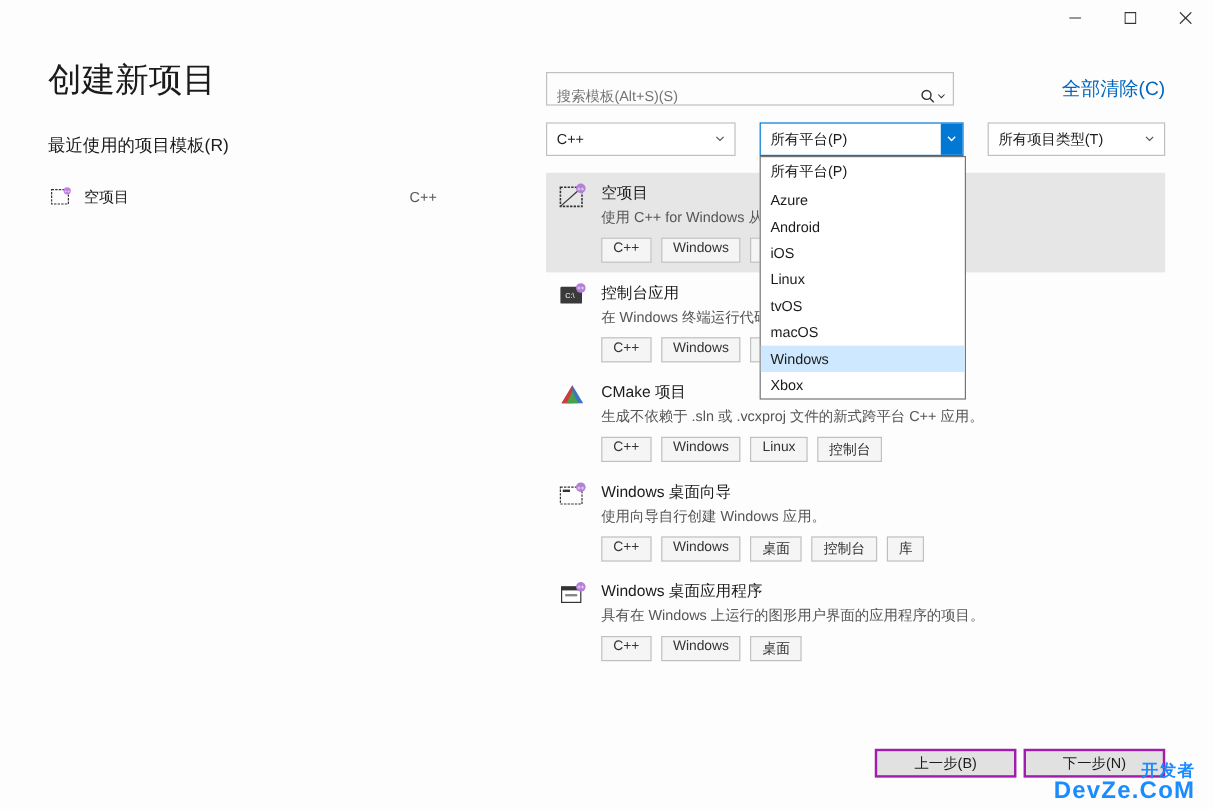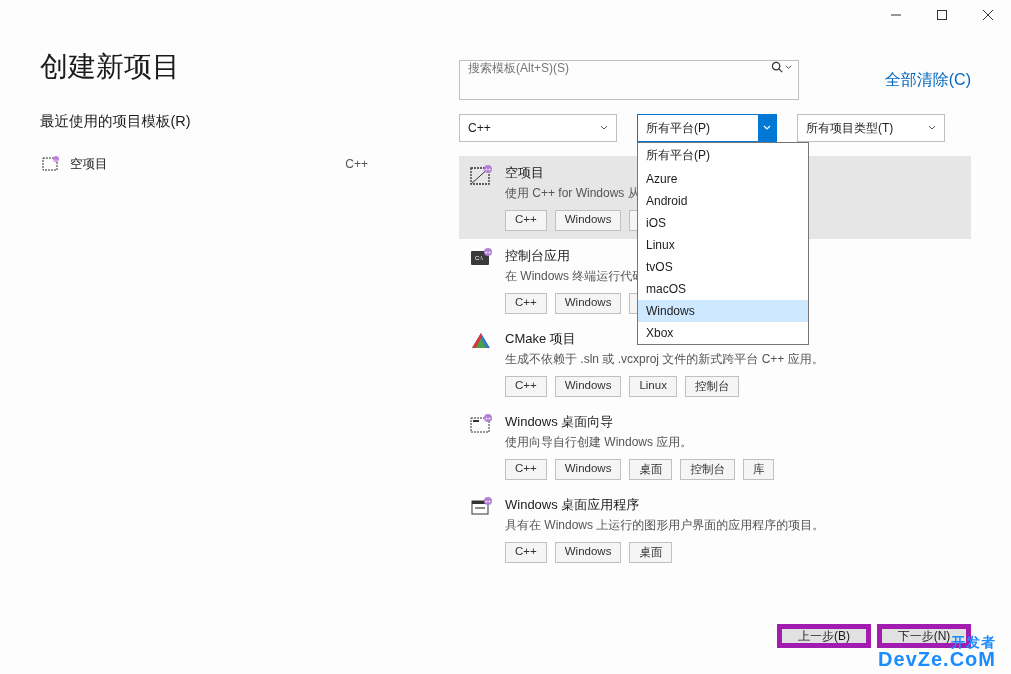--- a/index.html
+++ b/index.html
@@ -10,45 +10,45 @@
 .main { display: flex; padding: 0 0 0 40px; gap: 29px; }
 .left-col { width: 390px; padding-top: 18px; }
 .right-col { flex: 1; padding-top: 30px; padding-right: 40px; }
 .page-title { font-size: 28px; font-weight: 500; color: #1b1b1b; margin-bottom: 26px; }
 .subheading { font-size: 14.5px; color: #1b1b1b; margin-bottom: 20px; }
 .recent-item { display: flex; align-items: center; gap: 10px; padding: 4px 2px; }
 .recent-icon { width: 18px; height: 18px; flex-shrink: 0; }
 .recent-name { flex: 1; font-size: 12.5px; color: #1b1b1b; }
 .recent-tag { font-size: 12px; color: #555; margin-right: 60px; }
 .top-row { display: flex; align-items: center; gap: 20px; margin-bottom: 14px; }
-.search-box { width: 340px; height: 40px; border: 1px solid #c0c0c0; display: flex; align-items: flex-start; padding: 0 6px 0 8px; color: #888; font-size: 12px; }
+.search-box { width: 340px; height: 28px; border: 1px solid #c0c0c0; display: flex; align-items: flex-end; padding: 0 6px 0 8px; color: #888; font-size: 12px; }
 .search-box input { border: none; outline: none; flex: 1; font-size: 12px; color: #333; background: transparent; }
 .search-icon { display: flex; align-items: center; color: #333; }
 .clear-link { color: #0067c0; font-size: 16px; margin-left: auto; }
 .filters { display: flex; gap: 20px; margin-bottom: 14px; position: relative; }
 .dropdown { height: 28px; border: 1px solid #c0c0c0; display: flex; align-items: center; padding: 0 8px; font-size: 12px; color: #1b1b1b; background: #fff; position: relative; }
 .dropdown .arrow { margin-left: auto; }
 .dd-lang { width: 158px; }
-.dd-plat { width: 140px; border: 1px solid #0078d4; }
+.dd-plat { width: 170px; border: 1px solid #0078d4; }
 .dd-plat .arrow-box { background: #0078d4; color: #fff; width: 18px; height: 26px; display: flex; align-items: center; justify-content: center; margin: 0 -8px 0 auto; }
 .dd-type { width: 148px; }
 .dropdown-list { position: absolute; top: 27px; left: -1px; width: 172px; border: 1px solid #767676; background: #fff; z-index: 10; }
 .dropdown-list div { padding: 4px 8px; font-size: 12px; color: #1b1b1b; }
 .dropdown-list div.hl { background: #cde8ff; }
 .tpl-list { }
 .tpl-item { display: flex; padding: 8px 10px; gap: 12px; }
 .tpl-item.sel { background: #e6e6e6; }
 .tpl-icon { width: 24px; height: 24px; flex-shrink: 0; display: flex; align-items: center; justify-content: center; }
 .tpl-body { flex: 1; }
 .tpl-name { font-size: 13px; color: #1b1b1b; margin-bottom: 3px; }
 .tpl-desc { font-size: 12px; color: #555; margin-bottom: 8px; }
 .tpl-tags { display: flex; gap: 8px; }
 .tag { border: 1px solid #c0c0c0; padding: 2px 9px; font-size: 11.5px; color: #333; background: #f5f5f5; }
 .footer { position: absolute; bottom: 26px; right: 40px; display: flex; gap: 0; }
-.foot-btn { width: 94px; height: 24px; border: 5px solid #a21caf; background: #e1e1e1; font-size: 12px; color: #1b1b1b; display: flex; align-items: center; justify-content: center; }
+.foot-btn { width: 118px; height: 24px; border: 2px solid #a21caf; background: #e1e1e1; font-size: 12px; color: #1b1b1b; display: flex; align-items: center; justify-content: center; }
 .foot-btn + .foot-btn { margin-left: 6px; }
 .watermark { position: absolute; bottom: 5px; right: 15px; font-family: "Arial", sans-serif; font-size: 24px; font-weight: bold; color: #1a8cff; text-align: right; line-height: 1; pointer-events: none; letter-spacing: 1px; }
 .watermark .line1 { font-size: 14px; }
 .watermark .line2 { font-size: 20px; }
 .arrow svg, .arrow-box svg { width: 8px; height: 8px; }
 </style>
 </head>
 <body>
 
 <div class="titlebar">

